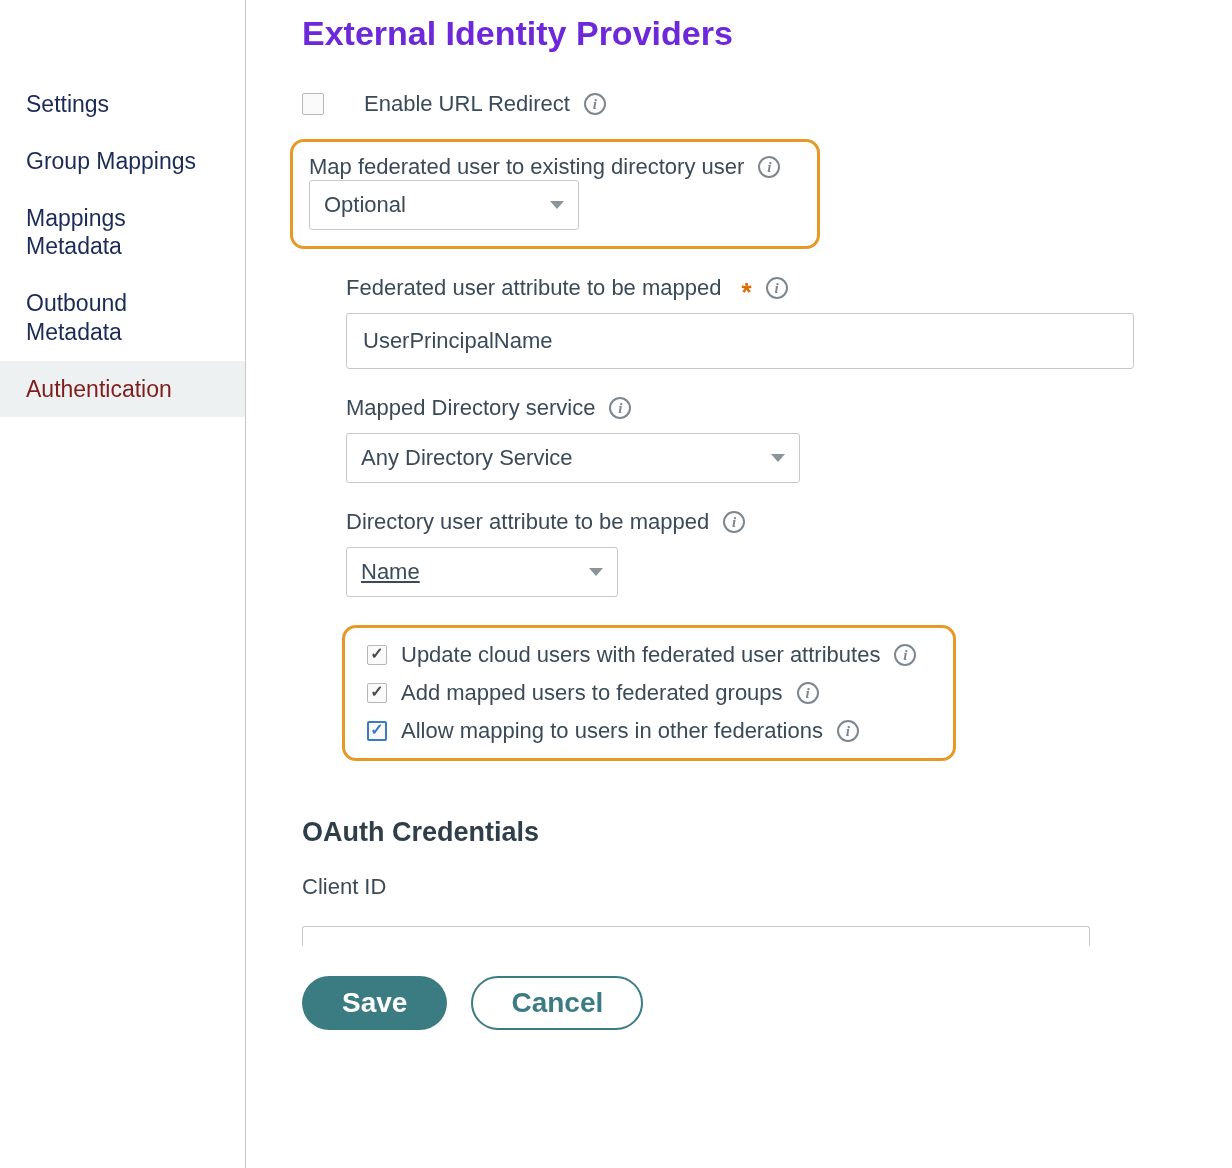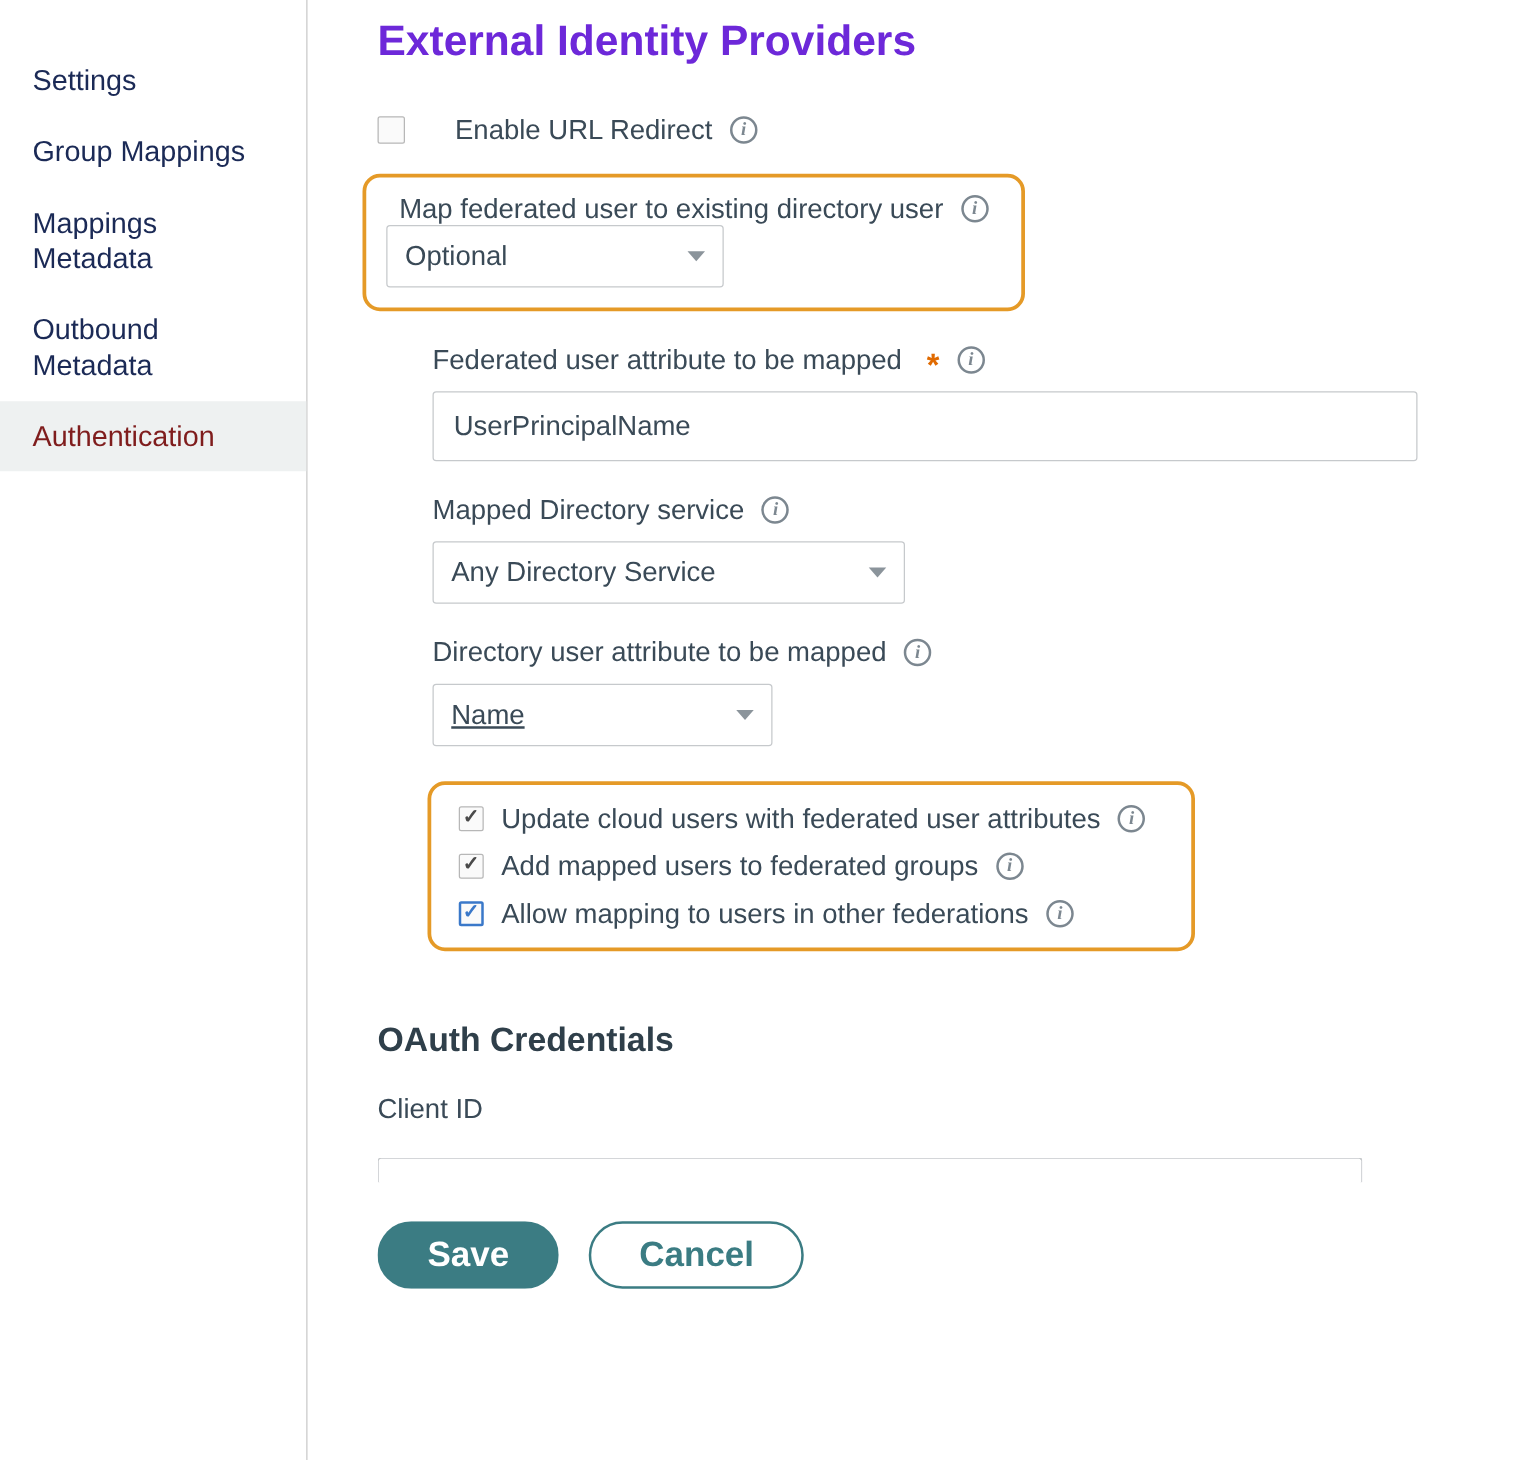--- a/index.html
+++ b/index.html
@@ -12,21 +12,21 @@
   }
   .app {
     display: flex;
     width: 1232px;
     min-height: 1168px;
   }
   
   .sidebar {
     width: 246px;
     border-right: 1px solid #c9c9c9;
-    padding-top: 36px;
+    padding-top: 76px;
   }
   .sidebar-item {
     padding: 14px 18px 14px 26px;
     font-size: 23px;
     line-height: 1.25;
     color: #1b2a56;
     cursor: pointer;
   }
   .sidebar-item.active {
     background: #eef1f1;
@@ -200,21 +200,21 @@
     
     <div class="row" style="margin-bottom:22px;">
       <span class="chk"></span>
       <span style="width:12px;"></span>
       <span class="field-label">Enable URL Redirect</span>
       <span class="info-icon">i</span>
     </div>
 
     
     <div class="callout" style="width:530px;">
-      <div class="row" style="justify-content:center;">
+      <div class="row" style="justify-content:flex-start;">
         <span class="field-label">Map federated user to existing directory user</span>
         <span class="info-icon">i</span>
       </div>
       <div class="select" style="width:270px; ">
         <span>Optional</span>
         <span class="chevron-down"></span>
       </div>
     </div>
 
     
@@ -226,21 +226,21 @@
       </div>
       <input class="text-input" style="width: 788px;" value="UserPrincipalName">
     </div>
 
     
     <div class="field-block indent">
       <div class="field-label-row">
         <span class="field-label">Mapped Directory service</span>
         <span class="info-icon">i</span>
       </div>
-      <div class="select" style="width:378px;">
+      <div class="select" style="width:454px;">
         <span>Any Directory Service</span>
         <span class="chevron-down"></span>
       </div>
     </div>
 
     
     <div class="field-block indent">
       <div class="field-label-row">
         <span class="field-label">Directory user attribute to be mapped</span>
         <span class="info-icon">i</span>

